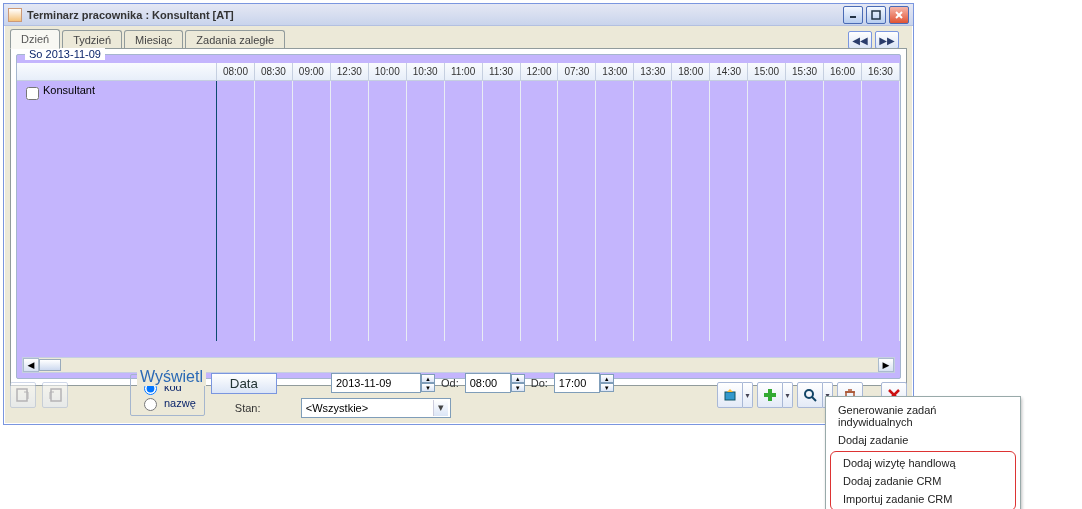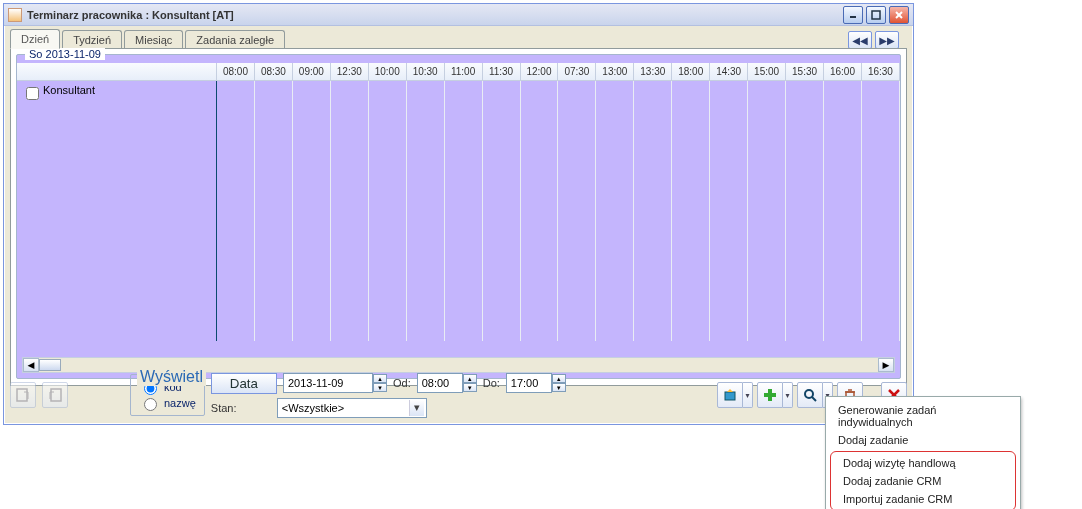--- a/index.html
+++ b/index.html
@@ -264,21 +264,21 @@
       <label class="opt">
           <input type="radio" name="disp" style=""> 
           <span>nazwę</span>
         </label>
     </div>
 
     <div style="display:flex;flex-direction:column;gap:4px;">
       <div style="display:flex;align-items:center;gap:6px;">
         <button class="field-button">Data</button>
         <div class="spin-group">
-          <input class="text-input" style="width: 90px;" value="2013-11-09">
+          <input class="text-input" style="width: 90px; margin-left: 48px;" value="2013-11-09">
           <div class="spin-btns">
               <div class="s">▲</div>
               <div class="s">▼</div>
             </div>
         </div>
         <span class="lbl">Od:</span>
         <div class="spin-group">
           <input class="text-input" style="width: 46px;" value="08:00">
           <div class="spin-btns">
               <div class="s">▲</div>
@@ -287,21 +287,21 @@
         </div>
         <span class="lbl">Do:</span>
         <div class="spin-group">
           <input class="text-input" style="width: 46px;" value="17:00">
           <div class="spin-btns">
               <div class="s">▲</div>
               <div class="s">▼</div>
             </div>
         </div>
       </div>
-      <div style="display:flex;align-items:center;gap:6px;">
+      <div style="display:flex;align-items:center;gap:6px;margin-left:24px;">
         <span class="lbl" style="width:60px;text-align:left">Stan:</span>
         <div class="select">
             <span>&lt;Wszystkie&gt;</span>
           </div>
       </div>
     </div>
 
     <div class="right-btns">
       <div class="combo">
           <div class="icon-btn">

